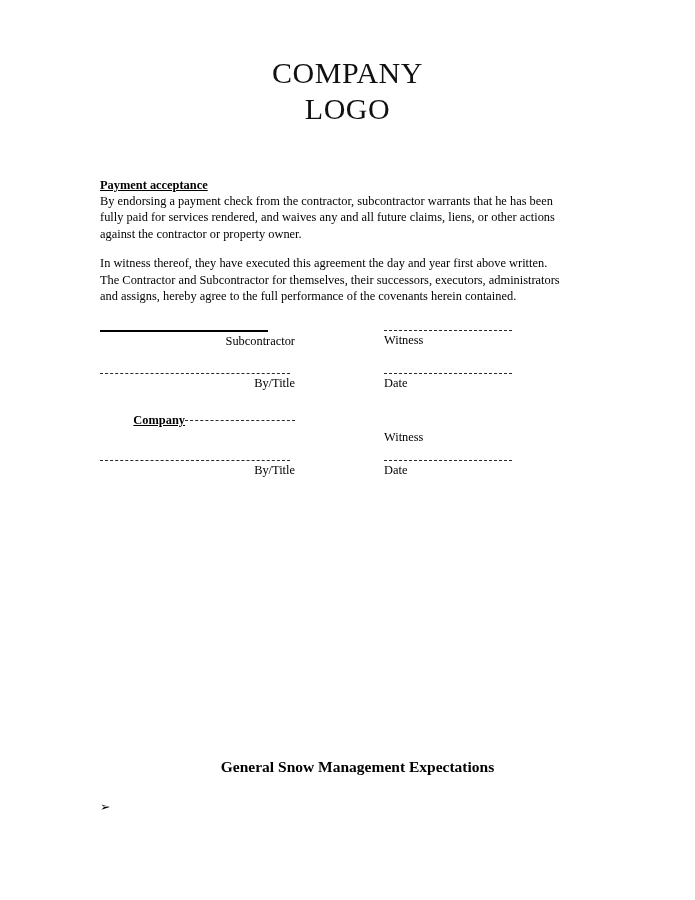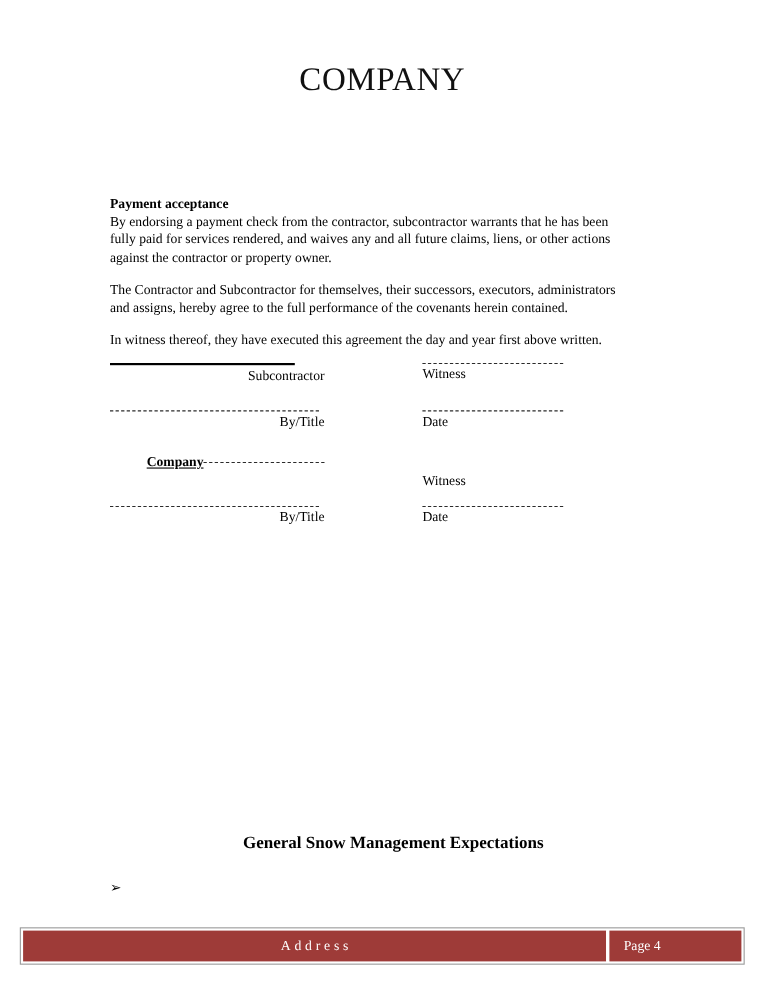--- a/index.html
+++ b/index.html
@@ -51,20 +51,21 @@
     line-height: 16.4px;
     text-align: left;
     margin: 0 16px 13px 0;
   }
   .para.tight { margin-bottom: 0; }
 
   .section-heading {
     font-size: 12.4px;
     line-height: 15px;
     font-weight: bold;
+    text-decoration: underline;
     margin: 0;
   }
 
   
   .sig-block {
     position: absolute;
     left: 100px;
     width: 492px;
   }
   .sig-row {
@@ -195,27 +196,28 @@
     font-size: 12.5px;
   }
 </style>
 </head>
 <body>
 
 <div class="page">
 
   <div class="letterhead">
     <div class="letterhead-line">COMPANY</div>
+    <div class="letterhead-line">LOGO</div>
   </div>
 
   <div class="content">
     <div class="section-heading">Payment acceptance</div>
     <p class="para">By endorsing a payment check from the contractor, subcontractor warrants that he has been fully paid for services rendered, and waives any and all future claims, liens, or other actions against the contractor or property owner.</p>
+    <p class="para tight">In witness thereof, they have executed this agreement the day and year first above written.</p>
     <p class="para">The Contractor and Subcontractor for themselves, their successors, executors, administrators and assigns, hereby agree to the full performance of the covenants herein contained.</p>
-    <p class="para tight">In witness thereof, they have executed this agreement the day and year first above written.</p>
   </div>
 
   <div class="sig-block" style="top:330px;">
     <div class="sig-row">
       <div class="sig-col-left">
         <div class="rule-solid"></div>
         <div class="sig-label">Subcontractor</div>
       </div>
       <div class="sig-col-right">
         <div class="rule-dashes right"></div>
@@ -263,19 +265,14 @@
   </div>
 
   <div class="lower-heading">General Snow Management Expectations</div>
 
   <div class="bullet-list">
     <div class="bullet-item">
       <span class="bullet-glyph">➢</span>
     </div>
   </div>
 
-  <div class="footer">
-    <div class="footer-cell footer-address">Address</div>
-    <div class="footer-divider"></div>
-    <div class="footer-cell footer-page">Page 4</div>
-  </div>
 
 </div>
 
 </body></html>

